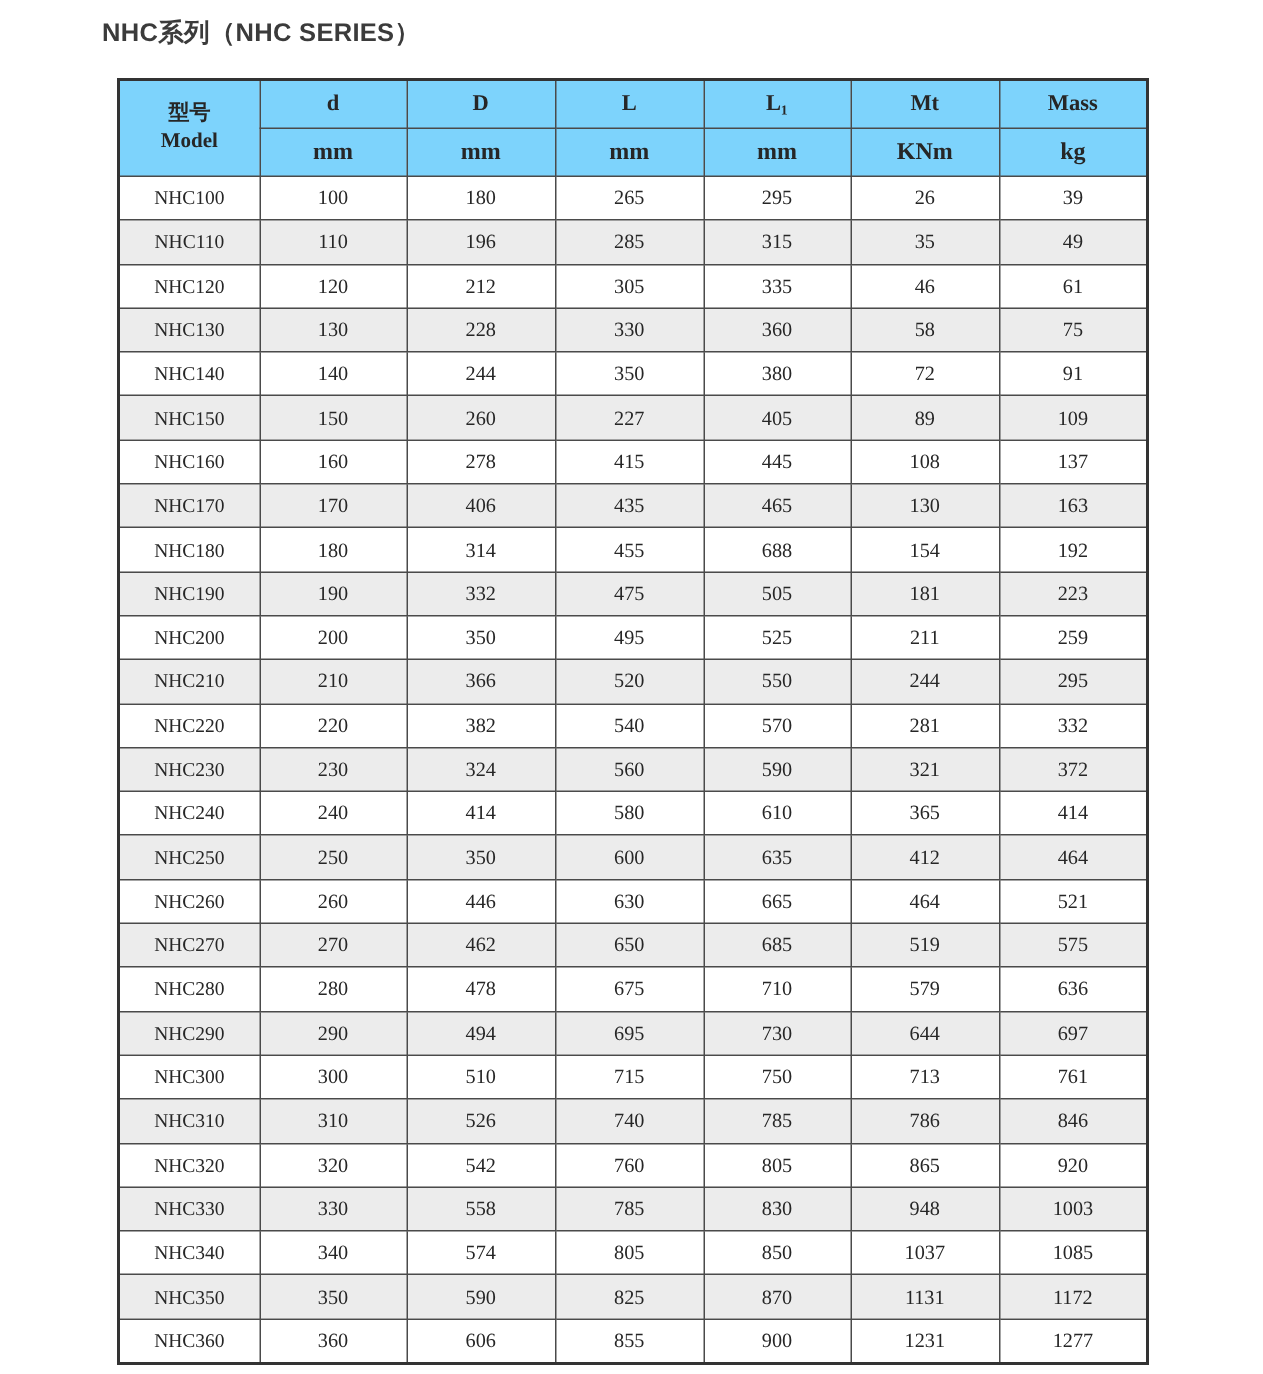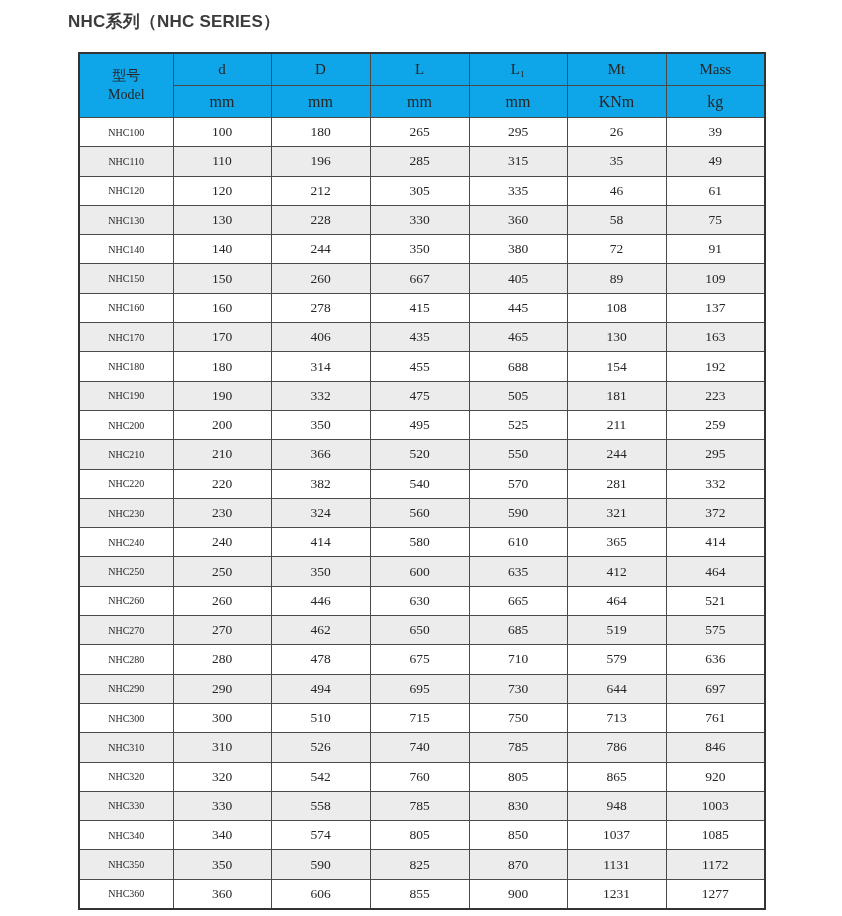--- a/index.html
+++ b/index.html
@@ -40,42 +40,42 @@
     border: 1px solid #4a4a4a;
     text-align: center;
     vertical-align: middle;
     padding: 0;
     color: #262626;
   }
   table.spec-table {
     border: 2px solid #333333;
   }
   thead th {
-    background: #0ea5e9;
-    font-weight: normal;
+    background: #7dd3fc;
+    font-weight: bold;
     height: 31px;
     font-size: 15px;
   }
   thead th.model-header {
     font-size: 14px;
     line-height: 1.3;
   }
   thead tr.unit-row th {
     font-size: 16px;
   }
   tbody td {
     height: 28.3px;
     font-size: 13.5px;
     background: #ffffff;
   }
   tbody tr:nth-child(even) td {
     background: #ececec;
   }
   tbody td.model-cell {
-    font-size: 10px;
+    font-size: 13px;
   }
 </style>
 </head>
 <body>
 
 <div class="page">
   <div class="page-title">NHC系列（NHC SERIES）</div>
 
   <table class="spec-table">
     <colgroup>
@@ -152,21 +152,21 @@
           <td>244</td>
           <td>350</td>
           <td>380</td>
           <td>72</td>
           <td>91</td>
         </tr>
         <tr>
           <td class="model-cell">NHC150</td>
           <td>150</td>
           <td>260</td>
-          <td>667</td>
+          <td>227</td>
           <td>405</td>
           <td>89</td>
           <td>109</td>
         </tr>
         <tr>
           <td class="model-cell">NHC160</td>
           <td>160</td>
           <td>278</td>
           <td>415</td>
           <td>445</td>

